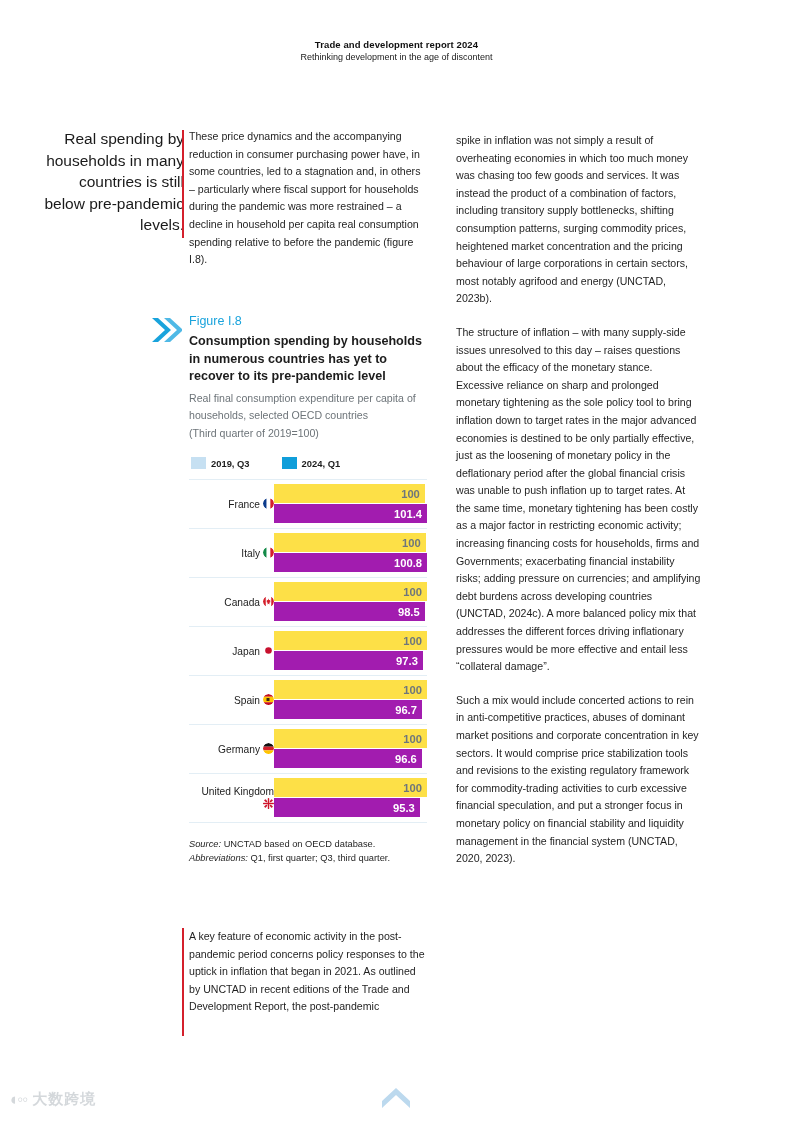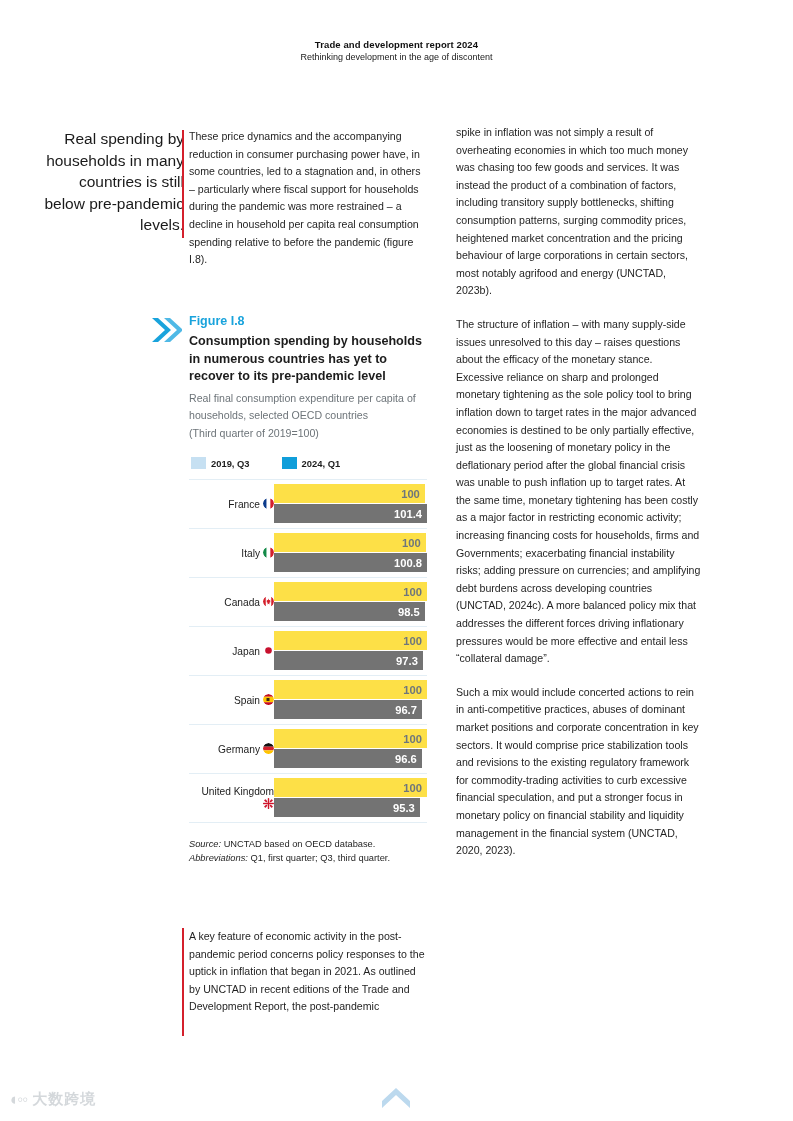--- a/index.html
+++ b/index.html
@@ -50,21 +50,21 @@
     text-align: right;
   }
   .col-left {
     position: absolute;
     left: 189px;
     width: 238px;
   }
   .col-right {
     position: absolute;
     left: 456px;
-    top: 124px;
+    top: 132px;
     width: 245px;
   }
 
   
   .pullquote {
     font-size: 15.5px;
     line-height: 21.5px;
     color: #1a1a1a;
     font-weight: normal;
   }
@@ -89,21 +89,21 @@
   
   .fig-chevron {
     position: absolute;
     left: 148px;
     top: 313px;
     width: 34px;
     height: 34px;
   }
   .fig-number {
     font-size: 12.5px;
-    font-weight: bold;
+    font-weight: normal;
     color: #19a3dc;
     line-height: 17px;
     margin: 0 0 3px 0;
   }
   .fig-title {
     font-size: 12.6px;
     font-weight: bold;
     color: #1c1c1c;
     line-height: 17.5px;
     margin: 0 0 4px 0;
@@ -195,21 +195,21 @@
     left: 0;
     height: 19px;
     box-sizing: border-box;
   }
   .bar-base {
     top: 0;
     background: #fde047;
   }
   .bar-curr {
     top: 20px;
-    background: #737373;
+    background: #a21caf;
   }
   .bar-val {
     position: absolute;
     right: 5px;
     top: 50%;
     transform: translateY(-50%);
     font-size: 11.2px;
     font-weight: bold;
     white-space: nowrap;
   }

